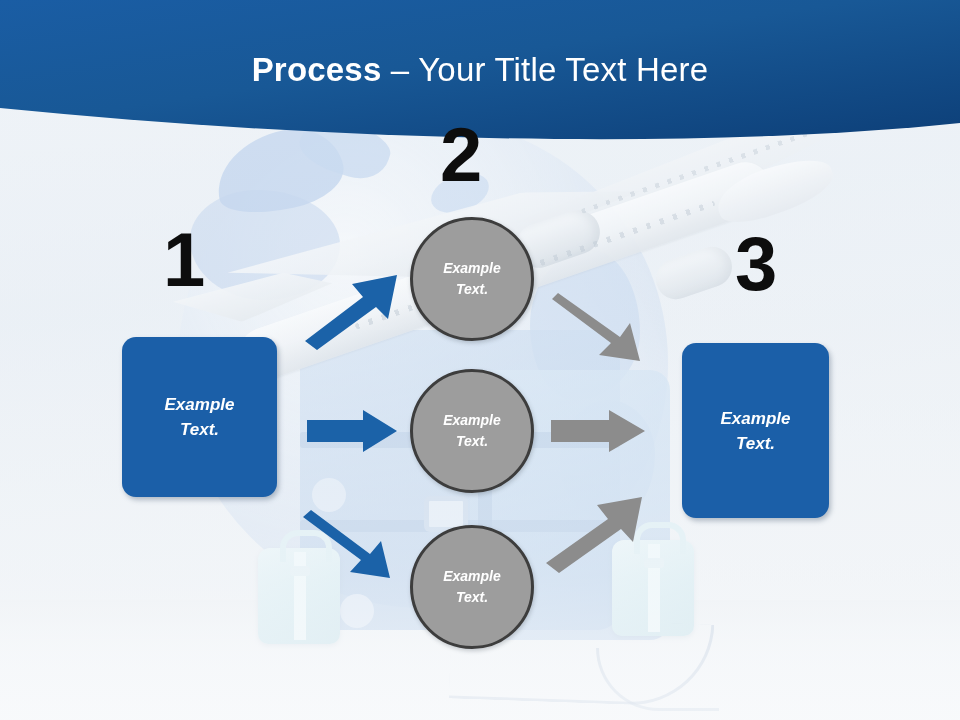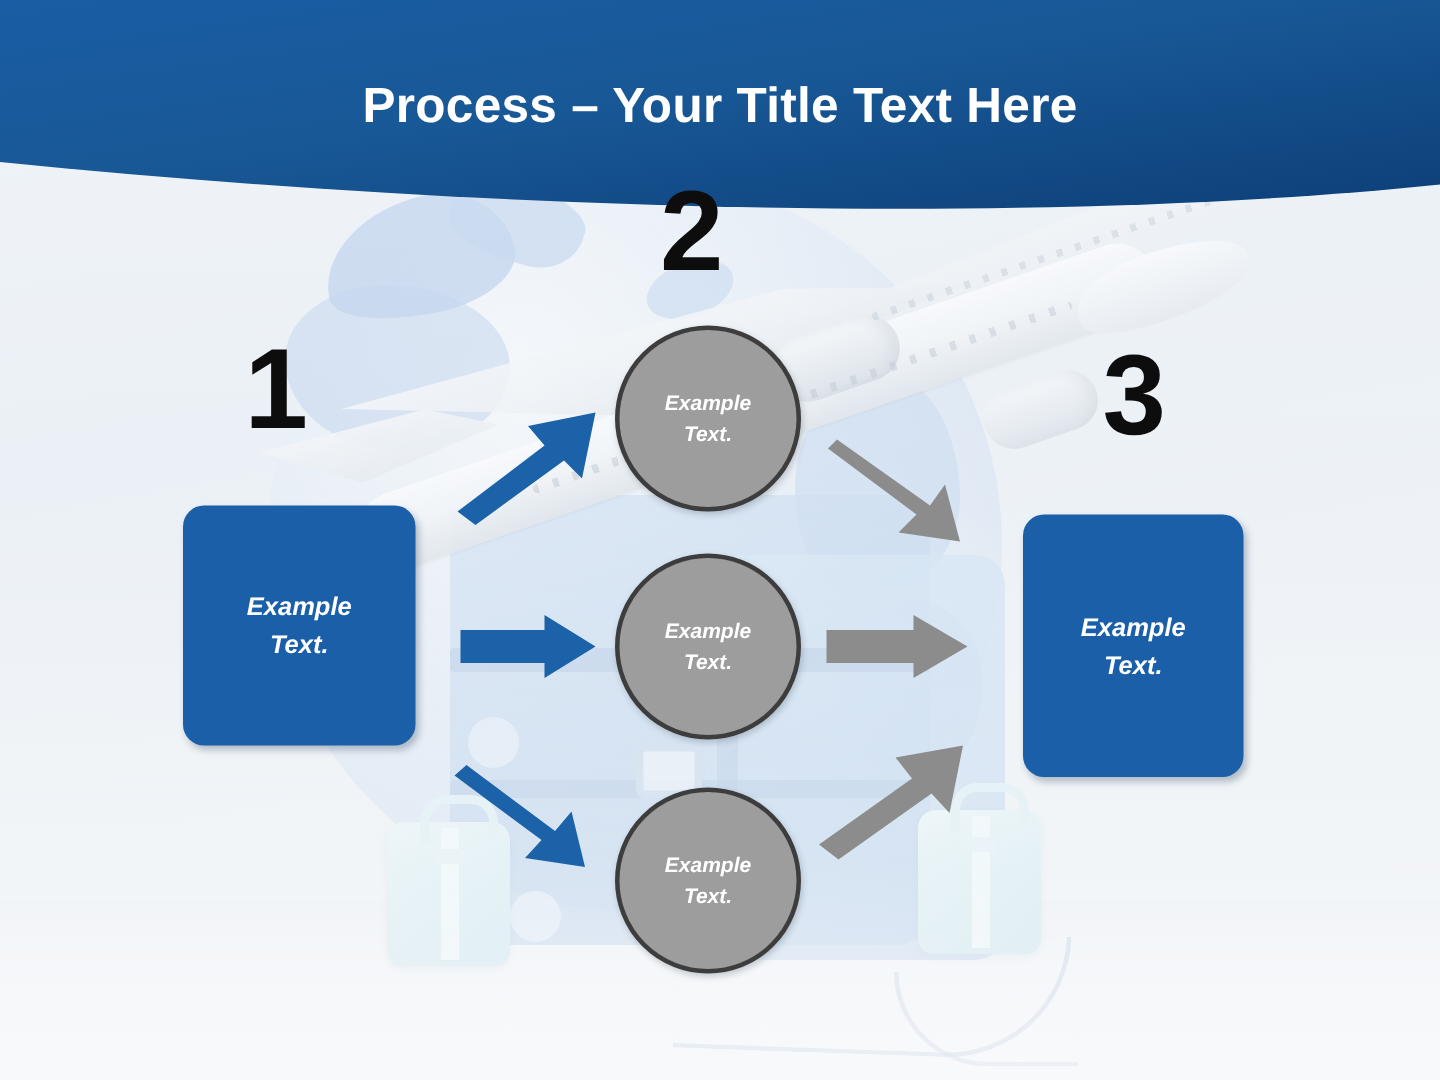--- a/index.html
+++ b/index.html
@@ -303,21 +303,21 @@
     top: 50px;
     width: 960px;
     text-align: center;
     color: #ffffff;
     font-size: 33px;
     letter-spacing: .2px;
     line-height: 40px;
     white-space: nowrap;
   }
   .title .strong { font-weight: bold; }
-  .title .light  { font-weight: bold; text-align: right; }
+  .title .light  { font-weight: normal; text-align: right; }
 
   
   .num {
     position: absolute;
     font-size: 76px;
     font-weight: bold;
     color: #0d0d0d;
     line-height: 76px;
     letter-spacing: -1px;
   }

